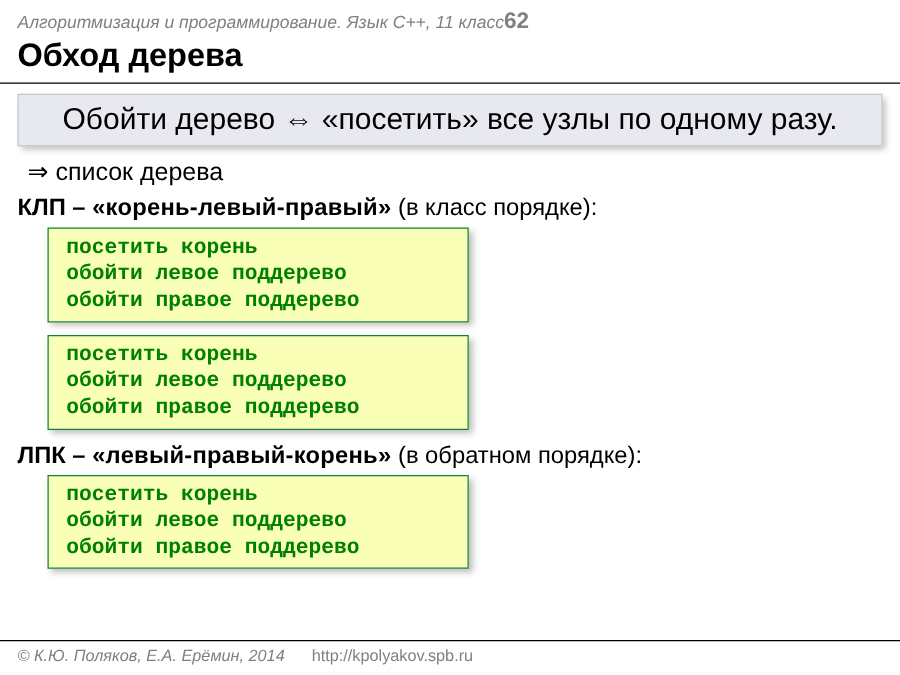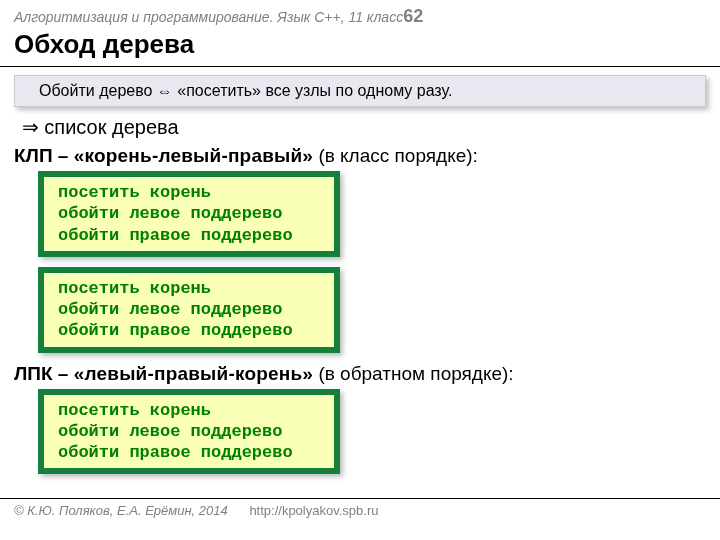--- a/index.html
+++ b/index.html
@@ -35,53 +35,54 @@
     margin: 0 0 8px 0;
   }
   .content {
     padding: 0 14px;
   }
   .def-box {
     background: #e8e8f0;
     border: 1px solid #c8c8d4;
     box-shadow: 3px 3px 5px rgba(0,0,0,0.25);
     padding: 6px 24px;
-    font-size: 16px;
+    font-size: 24px;
     margin-bottom: 8px;
+    text-align: center;
   }
   .arrow-line {
     font-size: 20px;
     padding-left: 8px;
     margin-bottom: 6px;
   }
   .section-line {
     font-size: 19px;
     margin: 4px 0 4px 0;
   }
   .section-line .abbr { color: #000000; font-weight: bold; }
   .section-line .spaced { letter-spacing: 0.2px; }
   .code-box {
     background: #faffb8;
-    border: 6px solid #15803d;
+    border: 1px solid #15803d;
     box-shadow: 3px 3px 5px rgba(0,0,0,0.25);
     margin: 3px 0 10px 24px;
     padding: 5px 14px 5px 14px;
-    width: 302px;
+    width: 337px;
   }
   .code-box div {
     font-family: "Courier New", monospace;
     font-weight: bold;
     color: #008000;
     font-size: 17px;
     line-height: 1.25;
     white-space: nowrap;
   }
   .footer {
     position: absolute;
-    bottom: 16px; left: 0; right: 0;
+    bottom: 2px; left: 0; right: 0;
     border-top: 1px solid #000;
     padding: 4px 14px 6px 14px;
     font-size: 13px;
     color: #808080;
   }
   .footer .copy { font-style: italic; }
   .footer .url { margin-left: 18px; font-style: normal; }
 </style>
 </head>
 <body>

